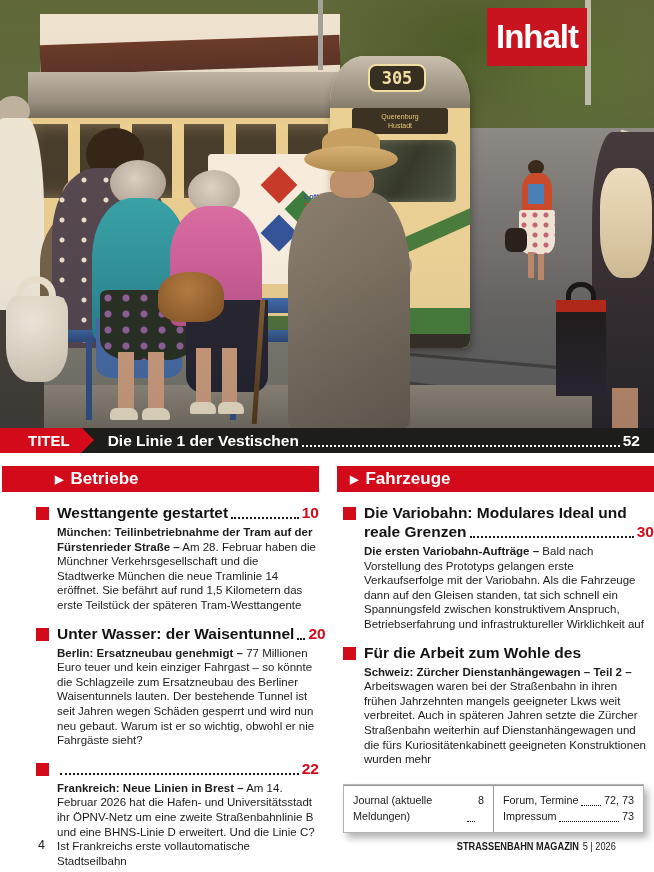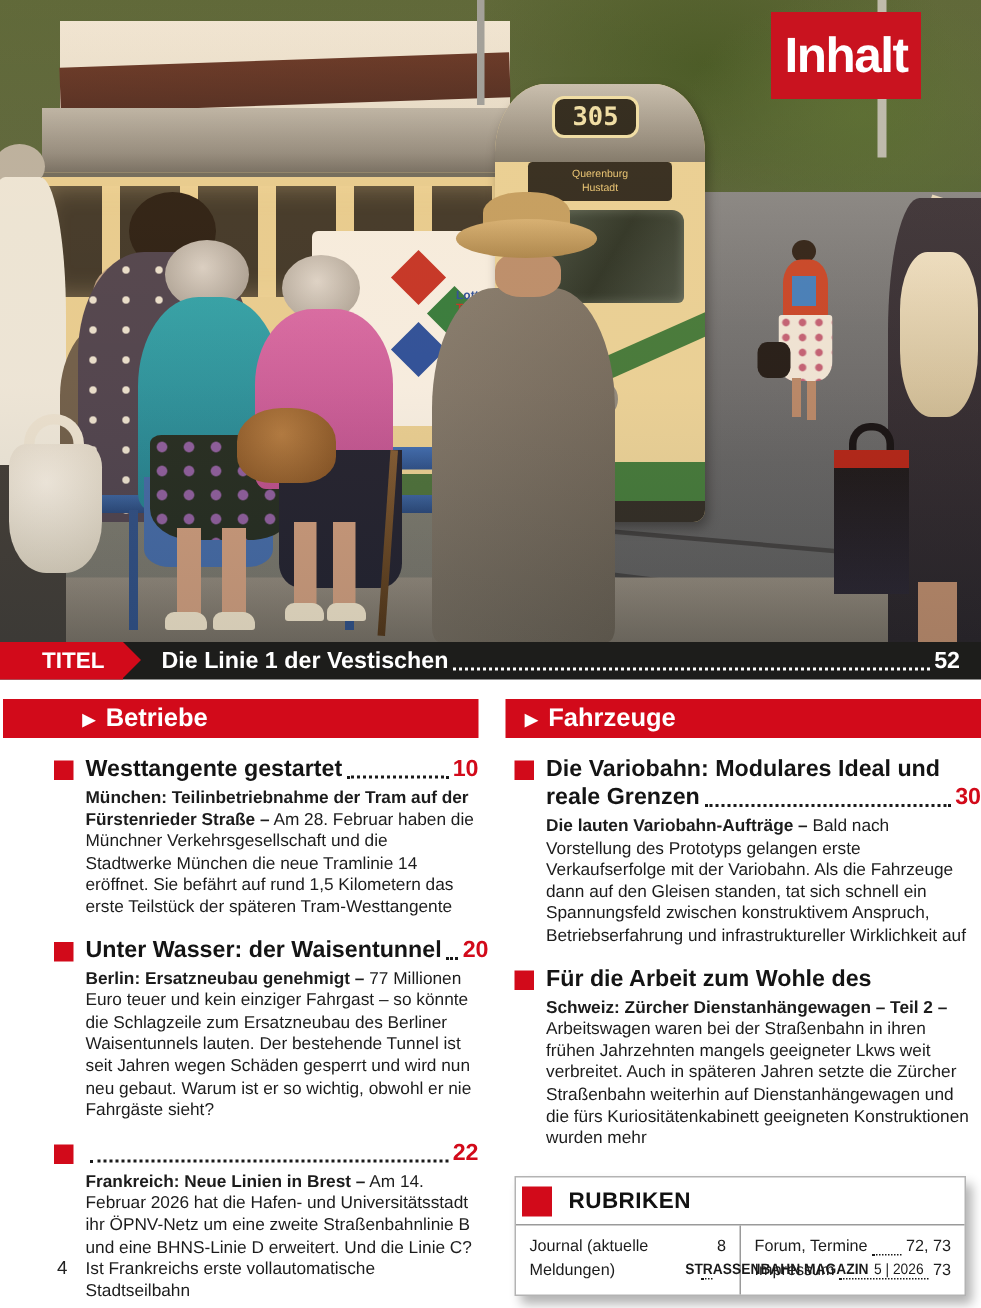--- a/index.html
+++ b/index.html
@@ -108,21 +108,21 @@
   .cross-legs { left:528px; top:252px; width:6px; height:26px; background:#b5886b; box-shadow:10px 2px 0 #b5886b; }
   .cross-bag { left:505px; top:228px; width:22px; height:24px; border-radius:30%; background:#1d1a18; }
   .right-coat { left:592px; top:132px; width:70px; height:296px; border-radius:30% 10% 0 0; background:linear-gradient(#35323c,#232128); }
   .right-shoulderbag { left:600px; top:168px; width:52px; height:110px; border-radius:35% 35% 40% 40%; background:linear-gradient(#ece2c8,#cbbd99); }
   .right-strap { left:612px; top:130px; width:12px; height:60px; background:#e5dcc2; transform:rotate(18deg); }
   .right-bag { left:556px; top:300px; width:50px; height:96px; background:linear-gradient(#17161a,#232230); border-top:12px solid #b02318; }
   .right-bag-handle { left:566px; top:282px; width:30px; height:24px; border:5px solid #101014; border-bottom:none; border-radius:14px 14px 0 0; background:rgba(0,0,0,0); }
   .right-leg { left:612px; top:388px; width:26px; height:40px; background:#b5886b; }
   .warm { inset:0; background:linear-gradient(rgba(255,170,70,.10),rgba(255,140,60,.06) 60%,rgba(60,50,40,.12)); pointer-events:none; }
 
-  .inhalt-badge { position:absolute; left:514px; top:8px; width:100px; height:58px; background:#c9131f;
+  .inhalt-badge { position:absolute; left:487px; top:8px; width:100px; height:58px; background:#c9131f;
     display:flex; align-items:center; justify-content:center; color:#fff; font-weight:bold; font-size:33px; letter-spacing:-1px; }
 
   
   .titel-bar { position:absolute; left:0; top:428px; width:654px; height:25px; background:#1d1d1b; display:flex; align-items:center; }
   .titel-tag { position:relative; height:100%; background:#d20a1a; color:#fff; font-weight:bold; font-size:15px;
     display:flex; align-items:center; padding:0 12px 0 28px; }
   .titel-tag::after { content:""; position:absolute; right:-12px; top:0; border-left:12px solid #d20a1a;
     border-top:12.5px solid rgba(0,0,0,0); border-bottom:12.5px solid rgba(0,0,0,0); }
   .titel-row { flex:1; display:flex; align-items:flex-end; padding:0 14px 0 26px; color:#fff; font-weight:bold; font-size:15.5px; }
   .dots { flex:1 1 8px; min-width:8px; border-bottom:2px dotted #1a1a1a; margin:0 3px 3px 3px; align-self:flex-end; }
@@ -355,43 +355,39 @@
           <div class="e-lines">
             <div class="e-line1">Die Variobahn: Modulares Ideal und</div>
             <div class="e-line2">
               <span class="e-title">reale Grenzen</span>
               <span class="dots"></span>
               <span class="pg">30</span>
             </div>
           </div>
         </div>
         <p class="e-desc">
-          <b>Die lauten Variobahn-Aufträge –</b>
+          <b>Die ersten Variobahn-Aufträge –</b>
           <span>Bald nach Vorstellung des Prototyps gelangen erste Verkaufserfolge mit der Variobahn. Als die Fahrzeuge dann auf den Gleisen standen, tat sich schnell ein Spannungsfeld zwischen konstruktivem Anspruch, Betriebserfahrung und infrastruktureller Wirklichkeit auf</span>
         </p>
       </div>
 
       <div class="entry">
         <div class="e-head">
           <span class="bullet"></span>
           <div class="e-lines">
             <div class="e-line1">Für die Arbeit zum Wohle des</div>
           </div>
         </div>
         <p class="e-desc">
           <b>Schweiz: Zürcher Dienstanhängewagen – Teil 2 –</b>
           <span>Arbeitswagen waren bei der Straßenbahn in ihren frühen Jahrzehnten mangels geeigneter Lkws weit verbreitet. Auch in späteren Jahren setzte die Zürcher Straßenbahn weiterhin auf Dienstanhängewagen und die fürs Kuriositätenkabinett geeigneten Konstruktionen wurden mehr</span>
         </p>
       </div>
 
       <div class="rubriken">
-        <div class="rub-head">
-          <span class="rub-sq"></span>
-          <span class="rub-title">RUBRIKEN</span>
-        </div>
         <div class="rub-body">
           <div class="rub-col">
             <div class="rub-row">
               <span>Journal (aktuelle Meldungen)</span>
               <span class="dots"></span>
               <span class="rub-pg">8</span>
             </div>
 
           </div>
           <div class="rub-col">

